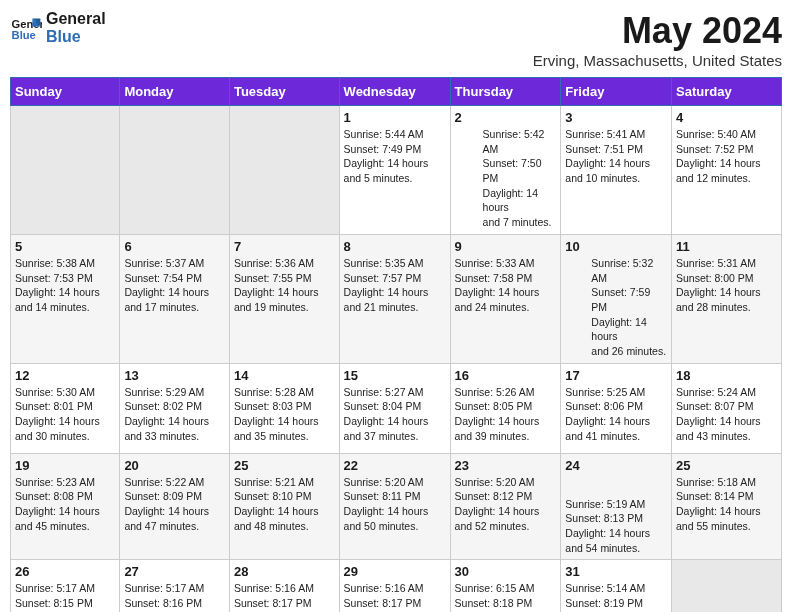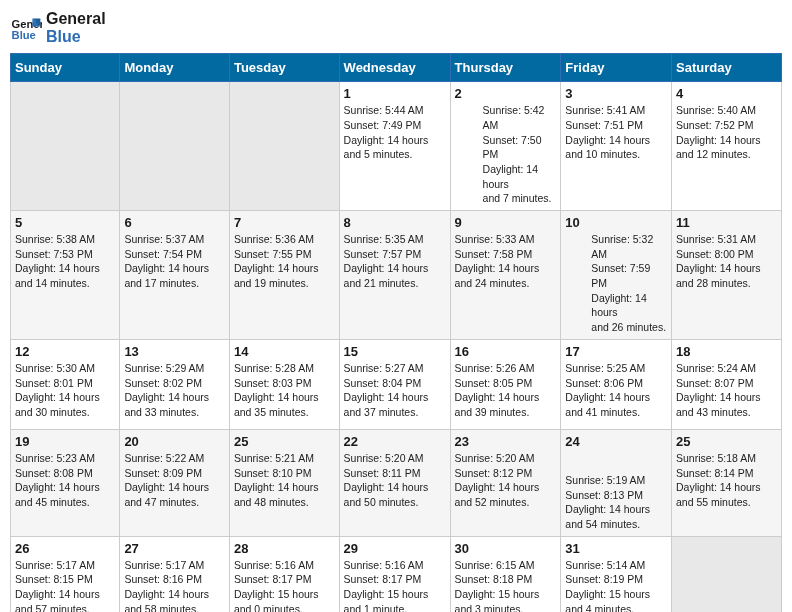--- a/index.html
+++ b/index.html
@@ -36,21 +36,21 @@
     .subtitle {
       font-size: 15px;
       color: #333;
     }
     table {
       width: 100%;
       border-collapse: collapse;
       font-size: 11px;
     }
     thead th {
-      background-color: #0369a1;
+      background-color: #6d28d9;
       color: #fff;
       padding: 6px 4px;
       text-align: left;
       font-size: 13px;
       font-weight: bold;
       border: 1px solid #2e6db4;
     }
     tbody td {
       border: 1px solid #ccc;
       vertical-align: top;
@@ -89,20 +89,22 @@
       <text x="2" y="34" font-size="14" font-weight="bold" fill="#2e6db4">Blue</text>
       <polygon points="28,8 38,18 28,18" fill="#2e6db4"></polygon>
       <polygon points="28,8 38,8 38,18" fill="#1a5fa0"></polygon>
     </svg>
     <div>
       <div style="font-size:16px;font-weight:bold;color:#1a1a1a;line-height:1.1;">General</div>
       <div style="font-size:16px;font-weight:bold;color:#2e6db4;line-height:1.1;">Blue</div>
     </div>
   </div>
   <div class="title-area">
+    <div class="main-title">May 2024</div>
+    <div class="subtitle">Erving, Massachusetts, United States</div>
   </div>
 </div>
 
 <table>
   <thead>
     <tr id="thead-row">
         <th>Sunday</th>
         <th>Monday</th>
         <th>Tuesday</th>
         <th>Wednesday</th>

